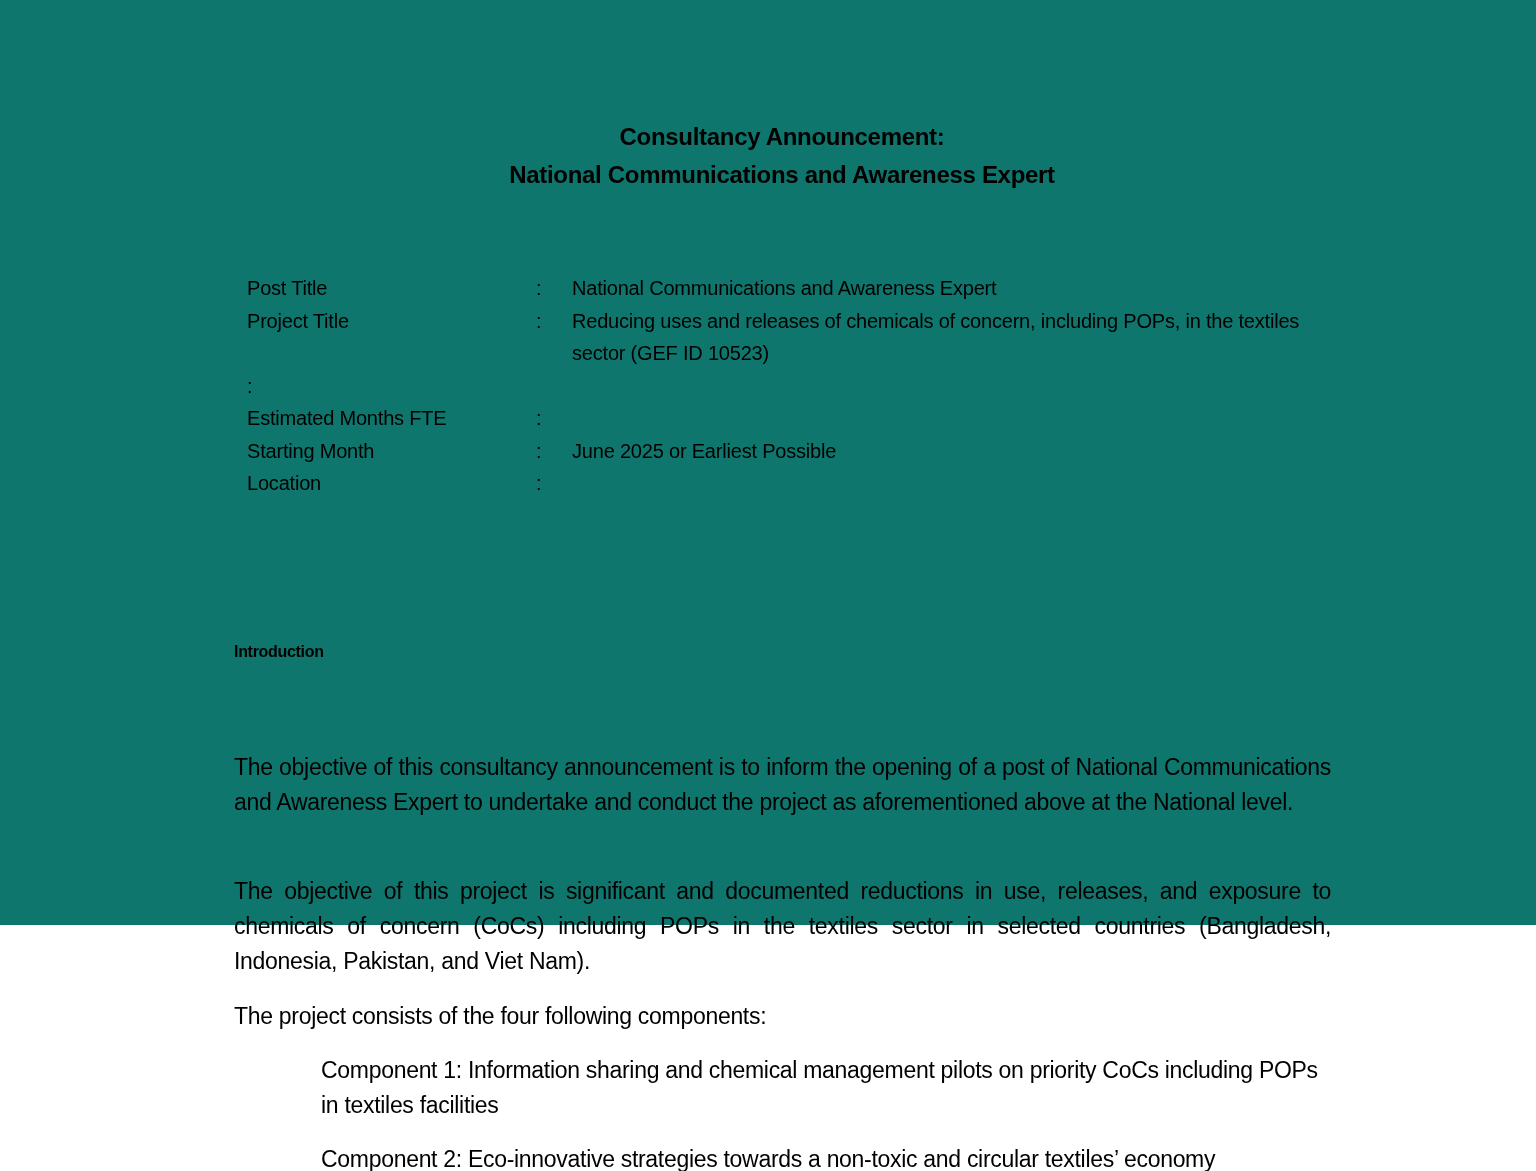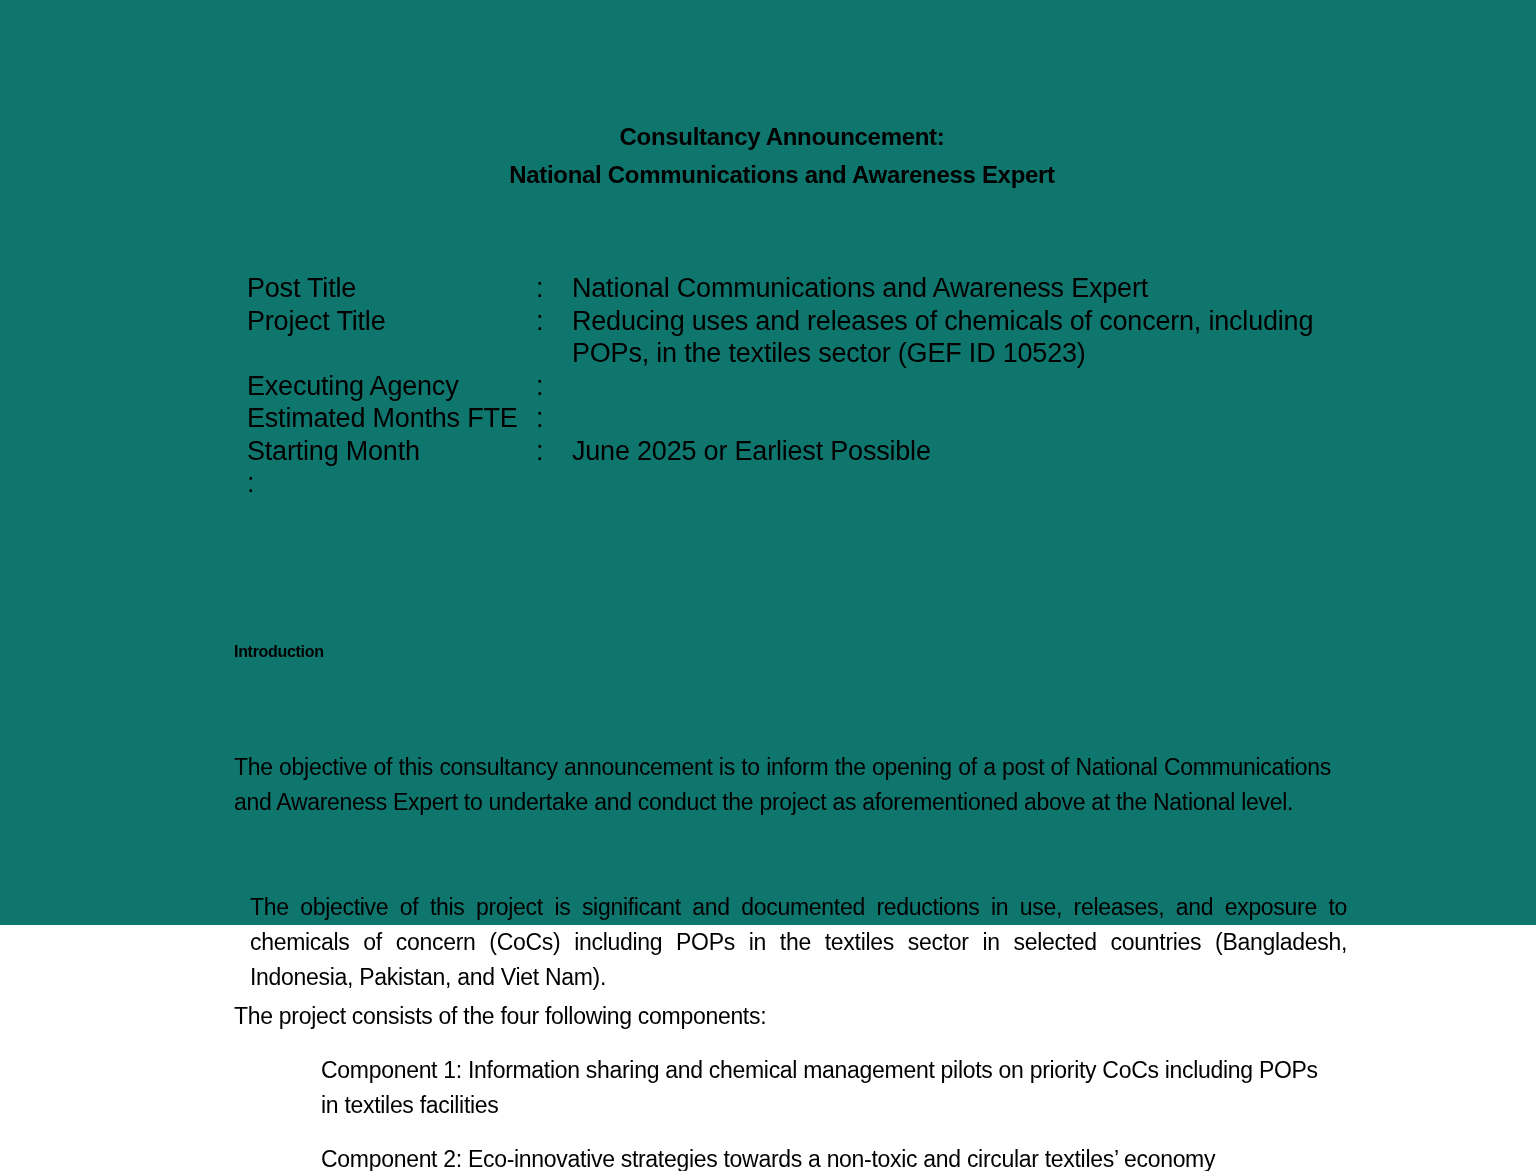--- a/index.html
+++ b/index.html
@@ -32,21 +32,21 @@
       font-size: 24px;
       line-height: 38px;
       letter-spacing: -0.3px;
     }
     .title-line { display: block; }
 
     .info-table {
       position: absolute;
       left: 247px;
       top: 272px;
-      font-size: 27px;
+      font-size: 20px;
       line-height: 32.5px;
       letter-spacing: -0.2px;
     }
     .info-row {
       display: flex;
       align-items: flex-start;
     }
     .info-label {
       width: 289px;
       flex: none;
@@ -105,39 +105,39 @@
       <span class="info-label">Post Title</span>
       <span class="info-colon">:</span>
       <span class="info-value">National Communications and Awareness Expert</span>
     </div>
     <div class="info-row">
       <span class="info-label">Project Title</span>
       <span class="info-colon">:</span>
       <span class="info-value">Reducing uses and releases of chemicals of concern, including POPs, in the textiles sector (GEF ID 10523)</span>
     </div>
     <div class="info-row">
-      <span class="info-label">Executing Agency</span>
       <span class="info-colon">:</span>
     </div>
     <div class="info-row">
       <span class="info-label">Estimated Months FTE</span>
       <span class="info-colon">:</span>
     </div>
     <div class="info-row">
       <span class="info-label">Starting Month</span>
       <span class="info-colon">:</span>
       <span class="info-value">June 2025 or Earliest Possible</span>
     </div>
     <div class="info-row">
+      <span class="info-label">Location</span>
       <span class="info-colon">:</span>
     </div>
   </div>
 
   <div class="section-heading">Introduction</div>
 
   <p class="body-text p1" style="margin:0">The objective of this consultancy announcement is to inform the opening of a post of National Communications and Awareness Expert to undertake and conduct the project as aforementioned above at the National level.</p>
-  <p class="body-text p2" style="margin:16px">The objective of this project is significant and documented reductions in use, releases, and exposure to chemicals of concern (CoCs) including POPs in the textiles sector in selected countries (Bangladesh, Indonesia, Pakistan, and Viet Nam).</p>
+  <p class="body-text p2" style="margin:0">The objective of this project is significant and documented reductions in use, releases, and exposure to chemicals of concern (CoCs) including POPs in the textiles sector in selected countries (Bangladesh, Indonesia, Pakistan, and Viet Nam).</p>
   <p class="body-text p3" style="margin:0">The project consists of the four following components:</p>
 
   <p class="body-text comp c1" style="margin:0">Component 1: Information sharing and chemical management pilots on priority CoCs including POPs in textiles facilities</p>
   <p class="body-text comp c2" style="margin:0">Component 2: Eco-innovative strategies towards a non-toxic and circular textiles’ economy</p>
 
 </div>
 
 </body></html>

